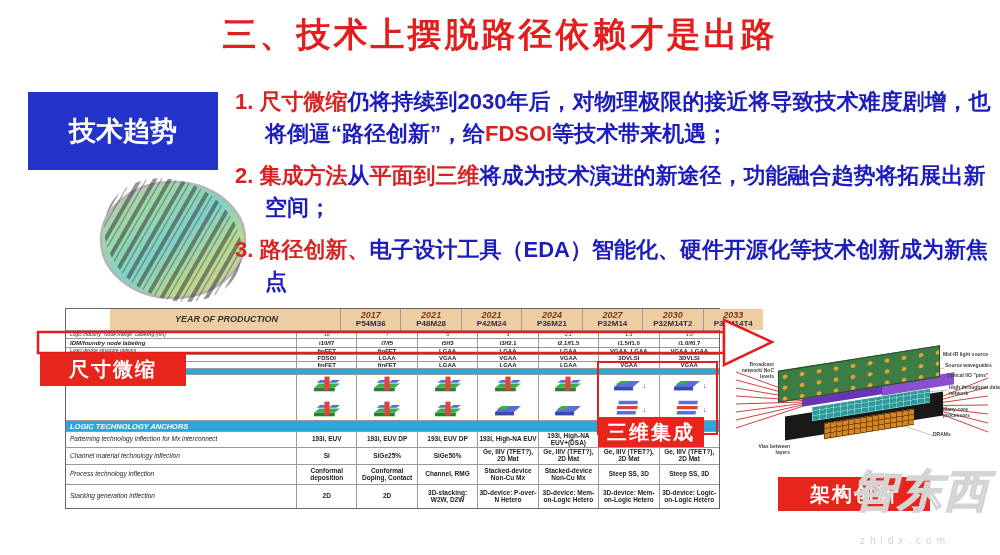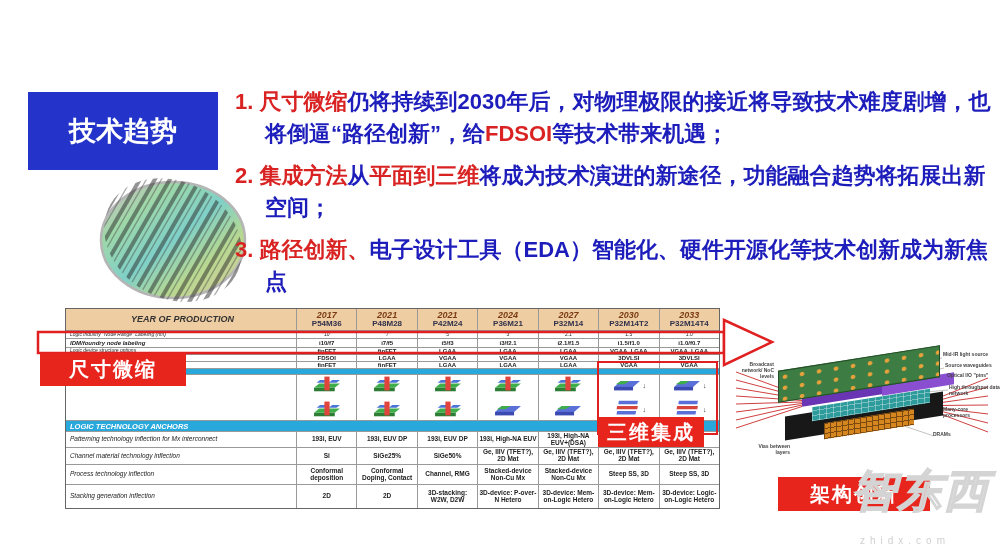--- a/index.html
+++ b/index.html
@@ -21,21 +21,21 @@
   .points{position:absolute;left:235px;top:86px;width:762px;z-index:1;}
   .point{font-size:22px;font-weight:bold;line-height:32px;margin-bottom:10px;
          padding-left:30px;text-indent:-30px;}
   .seg-red{color:#d92323;}
   .seg-blue{color:#1d1dbb;margin-top:41px;}
 
   
   .rtable{position:absolute;left:65px;top:308px;width:655px;z-index:3;background:#fff;
           border:1px solid #666;box-sizing:border-box;}
   .trow{display:flex;width:100%;box-sizing:border-box;border-top:0.5px solid #999;overflow:hidden;}
-  .trow:first-child{border-top:none;}
+  .trow:first-child{border-top:none;margin-left:44px;}
   .tcell{flex:1;border-left:0.5px solid #999;box-sizing:border-box;display:flex;align-items:center;
          justify-content:center;text-align:center;color:#222;overflow:hidden;line-height:1.05;padding:0 1px;}
   .tcell:first-child{border-left:none;}
   .tlabel{flex:0 0 230px;justify-content:flex-start;text-align:left;font-style:italic;padding-left:4px;}
   .thead{background:#eecda2;}
   .thead .tcell{flex-direction:column;justify-content:center;}
   .year-txt{font-size:9px;font-weight:bold;font-style:italic;color:#7a3a12;}
   .code-txt{font-size:8px;font-weight:bold;color:#30304a;}
   .thead-label{font-size:9px;font-weight:bold;color:#333;}
   .fs-tiny{font-size:5px;}
@@ -84,20 +84,21 @@
   .watermark{position:absolute;left:852px;top:462px;z-index:10;pointer-events:none;}
   .wm-name{font-size:44px;font-weight:900;color:rgba(255,255,255,0.45);
            -webkit-text-stroke:1.5px #d4d4d4;letter-spacing:2px;font-style:italic;}
   .wm-url{font-size:10px;color:#d0d0d0;letter-spacing:5px;margin-top:14px;padding-left:8px;}
 </style>
 </head>
 <body>
 
 <div id="slide">
 
+  <div class="title">三、技术上摆脱路径依赖才是出路</div>
 
   <div class="topic-box">
     <span>技术趋势</span>
   </div>
 
   <div class="wafer">
     <svg width="150" height="124" viewBox="0 0 150 124">
       <defs>
         <linearGradient id="wg" x1="0" y1="0" x2="1" y2="1">
           <stop offset="0" stop-color="#d9b7c9"></stop>

